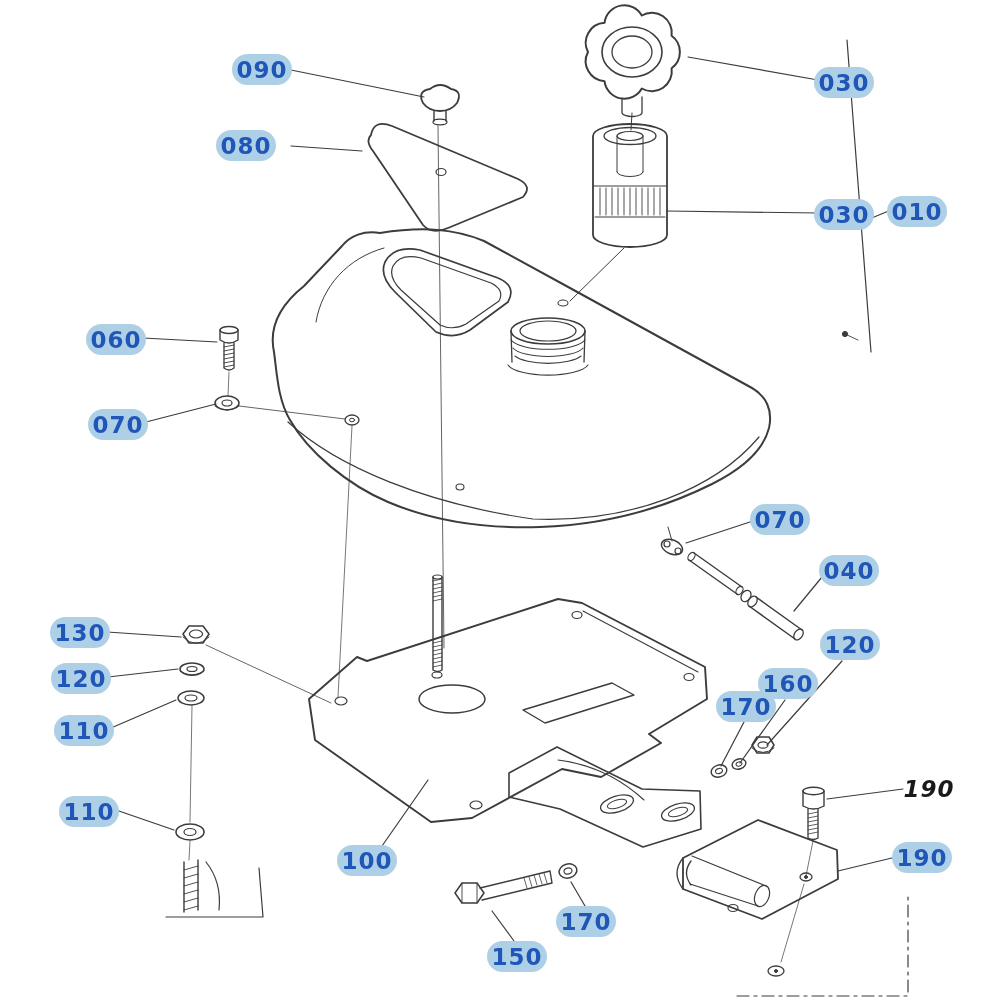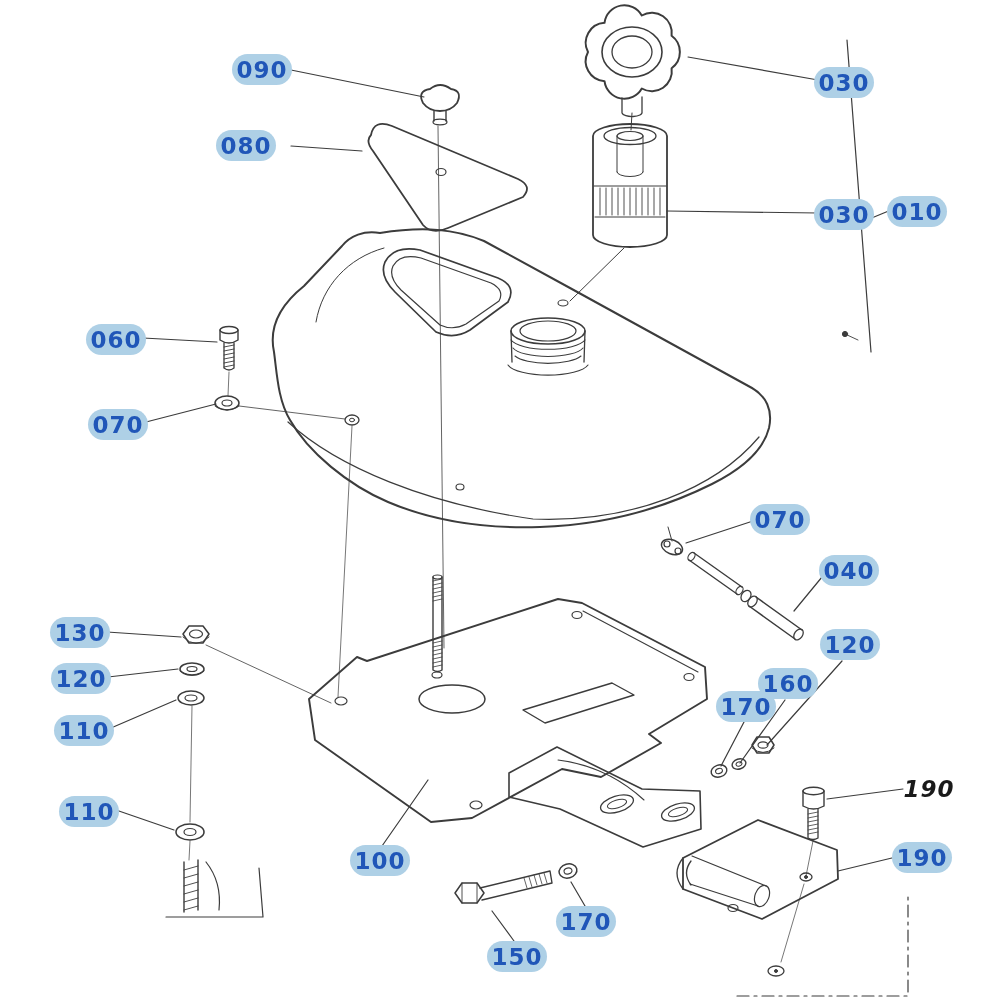--- a/index.html
+++ b/index.html
@@ -237,18 +237,18 @@
   <div class="callout" style="left:88px;top:409px">070</div>
   <div class="callout" style="left:750px;top:504px">070</div>
   <div class="callout" style="left:819px;top:555px">040</div>
   <div class="callout" style="left:50px;top:617px">130</div>
   <div class="callout" style="left:51px;top:663px">120</div>
   <div class="callout" style="left:54px;top:715px">110</div>
   <div class="callout" style="left:820px;top:629px">120</div>
   <div class="callout" style="left:758px;top:668px">160</div>
   <div class="callout" style="left:716px;top:691px">170</div>
   <div class="callout" style="left:59px;top:796px">110</div>
-  <div class="callout" style="left:350px;top:845px">100</div>
+  <div class="callout" style="left:337px;top:845px">100</div>
   <div class="callout plain" style="left:899px;top:773px">190</div>
   <div class="callout" style="left:892px;top:842px">190</div>
   <div class="callout" style="left:556px;top:906px">170</div>
   <div class="callout" style="left:487px;top:941px">150</div>
 </div>
 
 </body></html>

